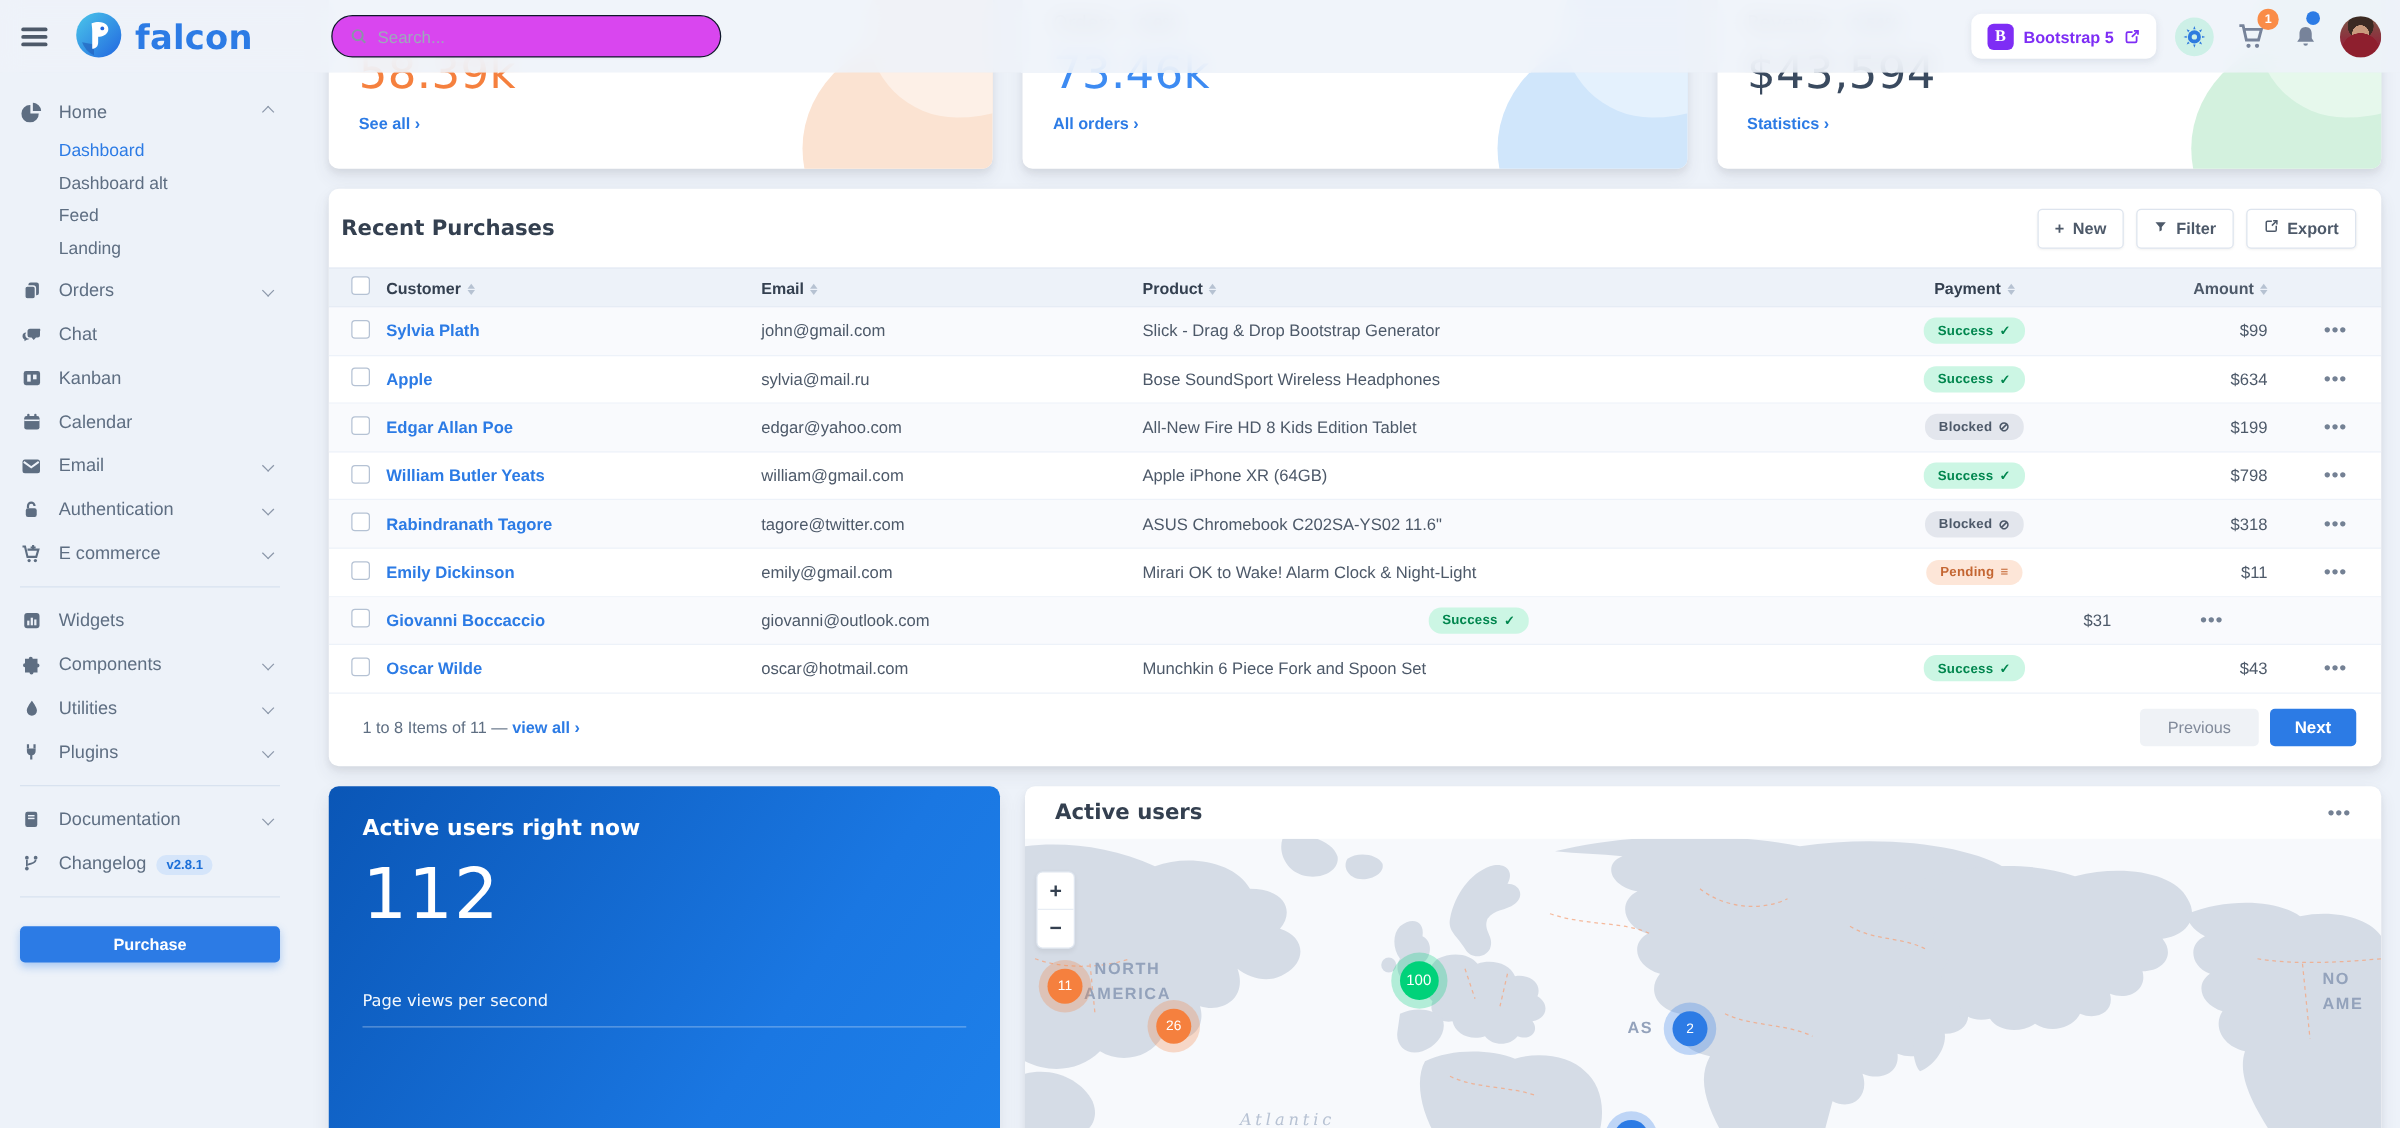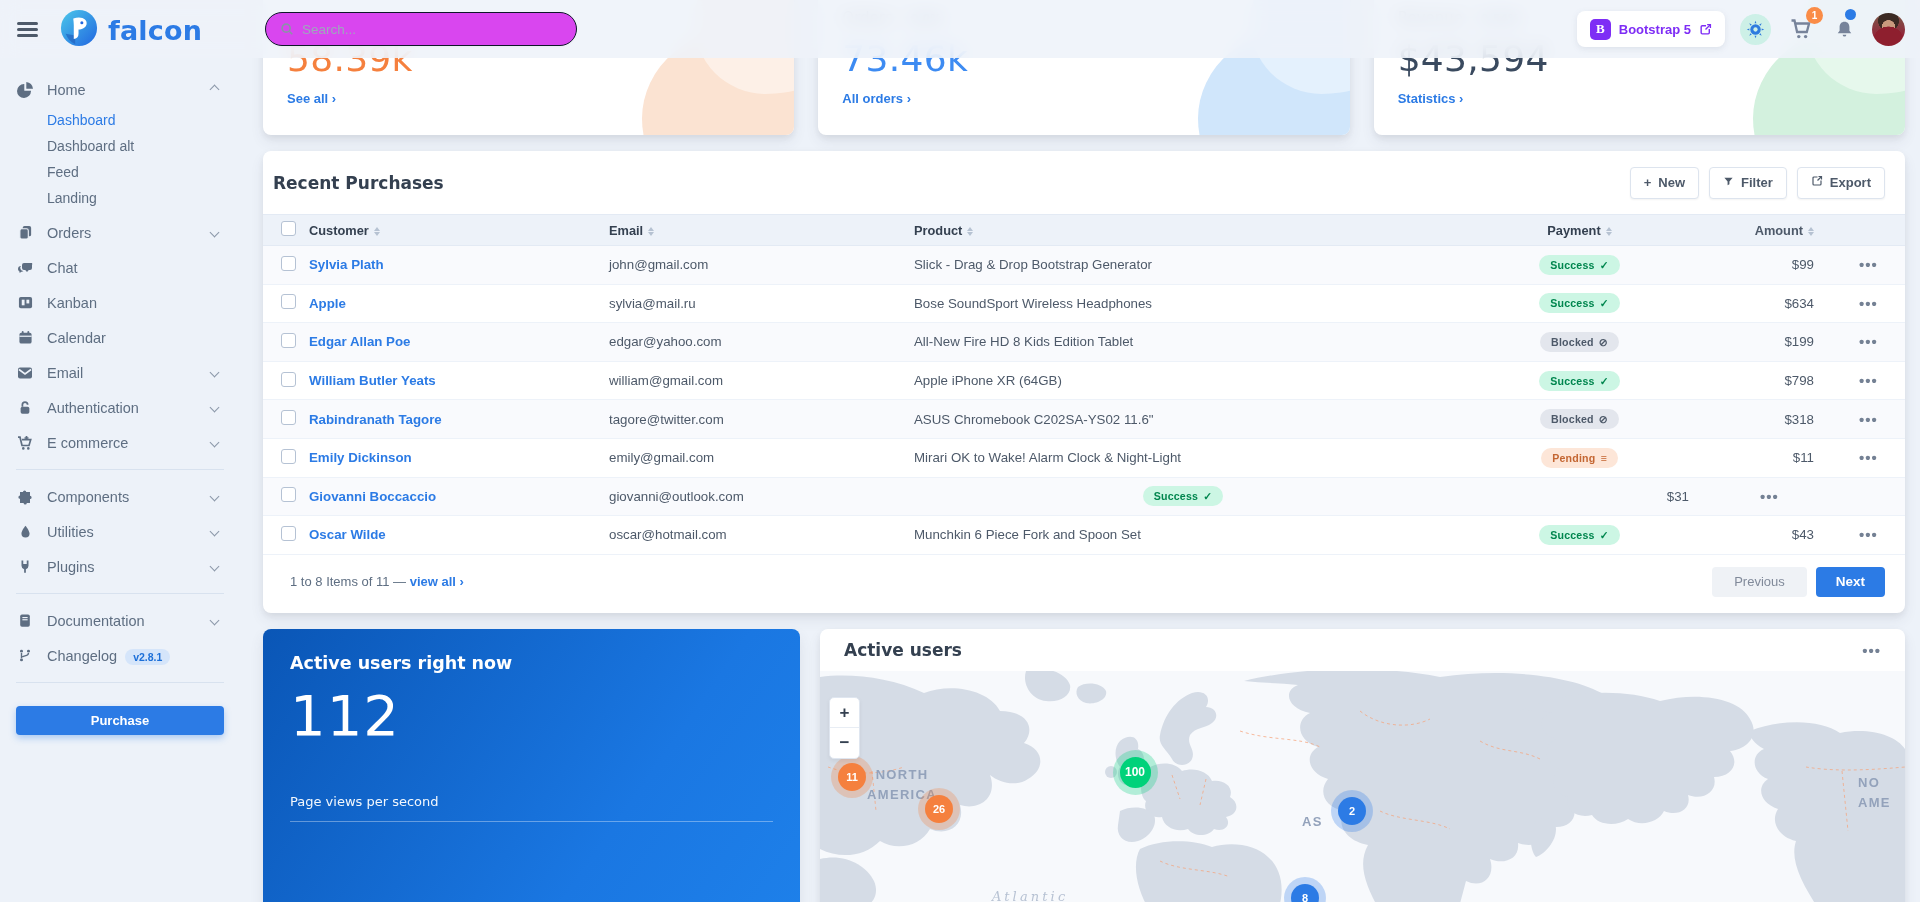--- a/index.html
+++ b/index.html
@@ -120,22 +120,22 @@
   .m-dots { margin-left:auto; color:#748194; font-weight:700; font-size:15px; letter-spacing:1px; cursor:pointer; }
   .map-area { position:absolute; left:0; right:0; top:42px; height:358px; background:#f7f9fc; overflow:hidden; }
   .zoom-ctl { position:absolute; left:9px; top:26px; width:31px; background:#fff; border:1px solid #dfe6f0;
     border-radius:5px; box-shadow:0 2px 4px rgba(0,0,0,.06); overflow:hidden; z-index:5; }
   .zoom-ctl .zbtn { height:30px; display:flex; align-items:center; justify-content:center; font-size:17px;
     font-weight:700; color:#344050; cursor:pointer; }
   .zoom-ctl .zbtn:first-child { border-bottom:1px solid #e8edf4; }
   .map-label { position:absolute; font-size:13px; font-weight:600; letter-spacing:.1em; color:#93a2bb;
     text-align:center; line-height:1.5; z-index:2; }
   .map-label.ocean { font-family:"DejaVu Serif", serif; font-style:italic; letter-spacing:.24em; color:#b7c2d3; font-weight:400; }
-  .marker { position:absolute; border-radius:50%; color:#fff; font-weight:700; display:flex; align-items:center;
-    justify-content:center; z-index:4; cursor:pointer; }
+  .marker { position:absolute; border-radius:50%; color:#fff; font-weight:400; display:flex; align-items:center;
+    justify-content:center; z-index:4; cursor:pointer;margin-top:12px; }
 </style>
 </head>
 <body>
 
 <div class="main">
 
   <div class="stats-row">
     <div class="card stat-card">
       <div class="stat-blob b1" style="background: rgb(251, 227, 210);"></div>
       <div class="stat-blob b2" style="background: rgb(253, 240, 231);"></div>
@@ -552,20 +552,31 @@
           <circle cx="11.3" cy="13.4" r="1.3" fill="#5e6e82" stroke="none"></circle>
           <path d="M9.5 1v4M7.5 3h4"></path>
         </svg>
       </span>
     <span class="s-lbl">E commerce</span>
       <span class="chev down"></span>
   </div>
   <div class="s-div"></div>
   <div class="s-item">
     <span class="s-ico">
+        <svg width="15" height="15" viewBox="0 0 16 16" fill="#5e6e82">
+          <rect x="1.5" y="1.5" width="13" height="13" rx="2.5"></rect>
+          <rect x="4" y="8" width="1.9" height="4" fill="#edf2f9"></rect>
+          <rect x="7" y="5.5" width="1.9" height="6.5" fill="#edf2f9"></rect>
+          <rect x="10" y="7" width="1.9" height="5" fill="#edf2f9"></rect>
+        </svg>
+      </span>
+    <span class="s-lbl">Widgets</span>
+  </div>
+  <div class="s-item">
+    <span class="s-ico">
         <svg width="16" height="16" viewBox="0 0 16 16" fill="#5e6e82">
           <path d="M6 3a1.6 1.6 0 0 1 3.2 0H13v3.8a1.6 1.6 0 0 1 0 3.2V14H9.8a1.6 1.6 0 0 1-3.2 0H3V9.8a1.6 1.6 0 0 1 0-3.2V3h3z"></path>
         </svg>
       </span>
     <span class="s-lbl">Components</span>
       <span class="chev down"></span>
   </div>
   <div class="s-item">
     <span class="s-ico">
         <svg width="13" height="15" viewBox="0 0 16 16" fill="#5e6e82">

